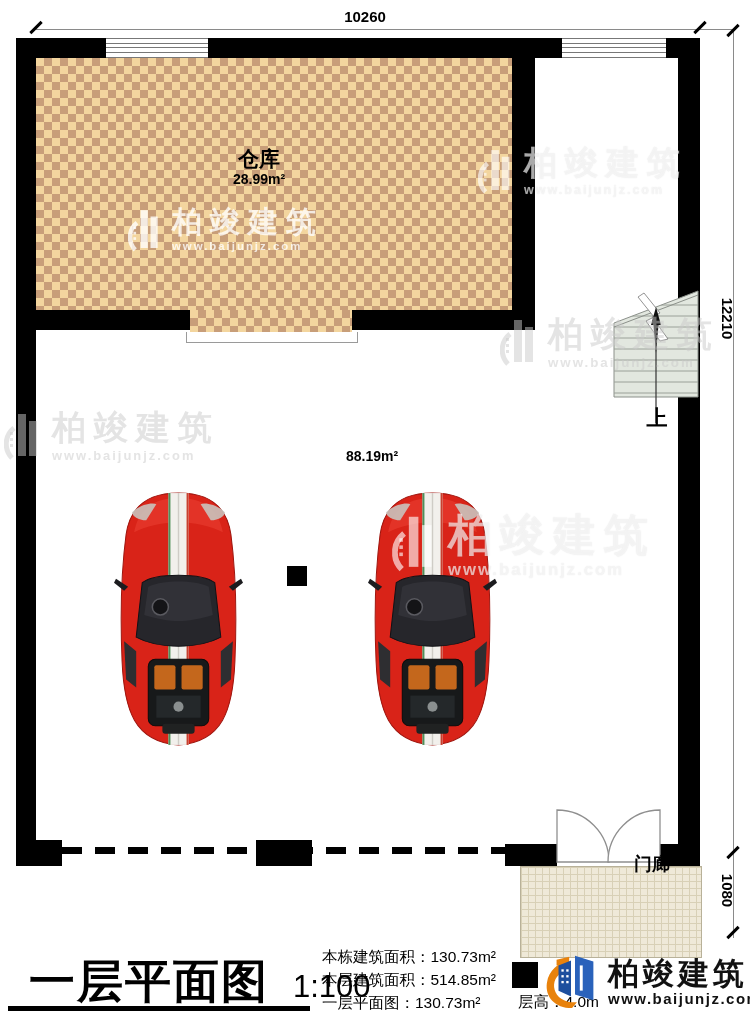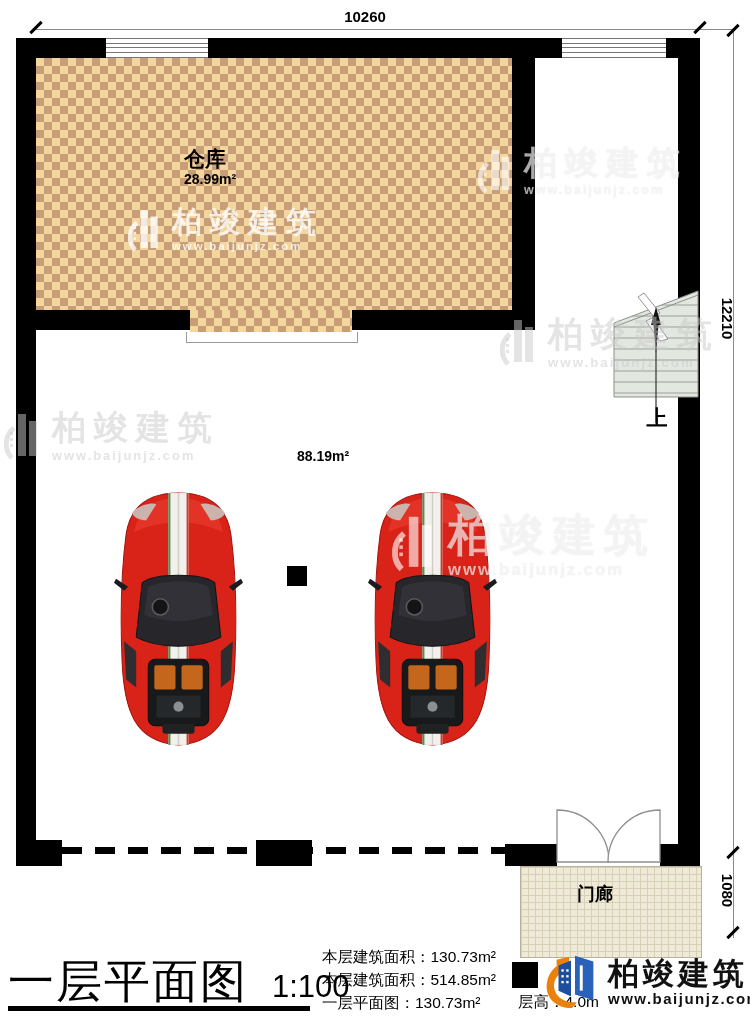--- a/index.html
+++ b/index.html
@@ -21,38 +21,38 @@
     border:1px solid #b8b199;
   }
   .window{position:absolute;background:#fff;
     background-image:repeating-linear-gradient(to bottom,#777 0 1px,transparent 1px 4.75px);}
   .dashline{position:absolute;height:7px;
     background:repeating-linear-gradient(90deg,#000 0 20px,transparent 20px 33px);}
   .dim-line{position:absolute;background:#8a8a8a;}
   .tick{position:absolute;width:16px;height:3px;background:#000;transform:rotate(-45deg);}
   .dim-label{position:absolute;font-size:15px;font-weight:700;color:#000;text-align:center;}
   .rot90{transform:rotate(90deg);}
-  .room-label{position:absolute;text-align:left;color:#000;}
+  .room-label{position:absolute;text-align:center;color:#000;}
   .room-name{font-size:21px;font-weight:700;line-height:1.2;}
   .room-area{font-size:14px;font-weight:700;}
   .step{position:absolute;background:#fff;border:1px solid #9a9a9a;border-top:none;}
   .col-square{position:absolute;background:#000;}
   .up-label{position:absolute;font-size:21px;font-weight:700;text-align:center;color:#000;}
   
   .wm{position:absolute;display:flex;align-items:flex-start;gap:8px;pointer-events:none;white-space:nowrap;}
   .wm .t{display:flex;flex-direction:column;line-height:1.05;}
   .wm .wm-mark{font-weight:800;letter-spacing:8px;}
   .wm .wm-url{font-weight:700;letter-spacing:2px;font-size:0.38em;margin-top:3px;}
   .wm-white{color:rgba(255,255,255,0.78);}
   .wm-white2{color:rgba(255,255,255,0.62);text-shadow:0 0 1px rgba(130,130,130,0.25);}
   .wm-gray{color:rgba(202,202,202,0.5);}
   .wm-icon{flex:0 0 auto;}
   
   .legend-title{position:absolute;display:flex;align-items:flex-end;color:#000;}
-  .legend-title .tt{font-size:46px;font-weight:400;letter-spacing:2px;line-height:1;}
+  .legend-title .tt{font-size:46px;font-weight:700;letter-spacing:2px;line-height:1;margin-left:21px;}
   .legend-title .sc{font-size:31px;font-weight:400;margin-left:24px;line-height:1.1;}
   .title-rule{position:absolute;background:#000;height:5px;}
   .stats{position:absolute;font-size:15.5px;color:#000;line-height:23px;white-space:nowrap;}
   .stat-extra{position:absolute;font-size:15.5px;color:#000;white-space:nowrap;}
   .brand-name{position:absolute;font-size:31px;font-weight:800;letter-spacing:4px;color:#111;white-space:nowrap;}
   .brand-url{position:absolute;font-size:15px;font-weight:700;letter-spacing:1.5px;color:#111;white-space:nowrap;}
 </style>
 </head>
 <body>
 
@@ -156,21 +156,21 @@
       <use href="#carSym"></use>
     </svg>
 
   <div class="room-label" style="left:184px;top:146px;width:150px;">
     <div class="room-name">仓库</div>
     <div class="room-area">28.99m²</div>
   </div>
   <div class="room-label" style="left:297px;top:448px;width:150px;">
     <div class="room-area">88.19m²</div>
   </div>
-  <div class="room-label" style="left:535px;top:884px;width:150px;padding-left:42px;">
+  <div class="room-label" style="left:535px;top:854px;width:150px;padding-left:42px;">
     <div class="room-name" style="font-size:18px;">门廊</div>
   </div>
 
   <div class="wm wm-white" style="left:128px;top:206px;font-size:30px;">
     <svg class="wm-icon" width="36" height="48" viewBox="0 0 40 52">
         <use href="#wmIcon"></use>
       </svg>
     <span class="t">
         <span class="wm-mark">柏竣建筑</span>
         <span class="wm-url">www.baijunjz.com</span>
@@ -213,21 +213,21 @@
       </span>
   </div>
 
   <div class="legend-title" style="left:8px;top:956px;height:48px;">
     <span class="tt">一层平面图</span>
     <span class="sc">1:100</span>
   </div>
   <div class="title-rule" style="left:8px;top:1006px;width:302px;"></div>
 
   <div class="stats" style="left:322px;top:945px;">
-    <div>本层建筑面积：130.73m²</div>
+    <div>本栋建筑面积：130.73m²</div>
     <div>本层建筑面积：514.85m²</div>
     <div>一层平面图：130.73m²</div>
   </div>
   <div class="stat-extra" style="left:518px;top:992px;">层高：4.0m</div>
 
   <div class="col-square" style="left:512px;top:962px;width:26px;height:26px;"></div>
 
   <svg class="abs" style="left:543px;top:948px;" width="62" height="62" viewBox="0 0 64 64">
     <path d="M30,62 C12,62 2,50 4,36 C6,23 16,15 27,13 L22,24 C13,28 10,36 12,43 C14,51 23,57 35,56 Z" fill="#e8820c"></path>
     <polygon points="14,12 27,9 27,16 14,18" fill="#e8820c"></polygon>

